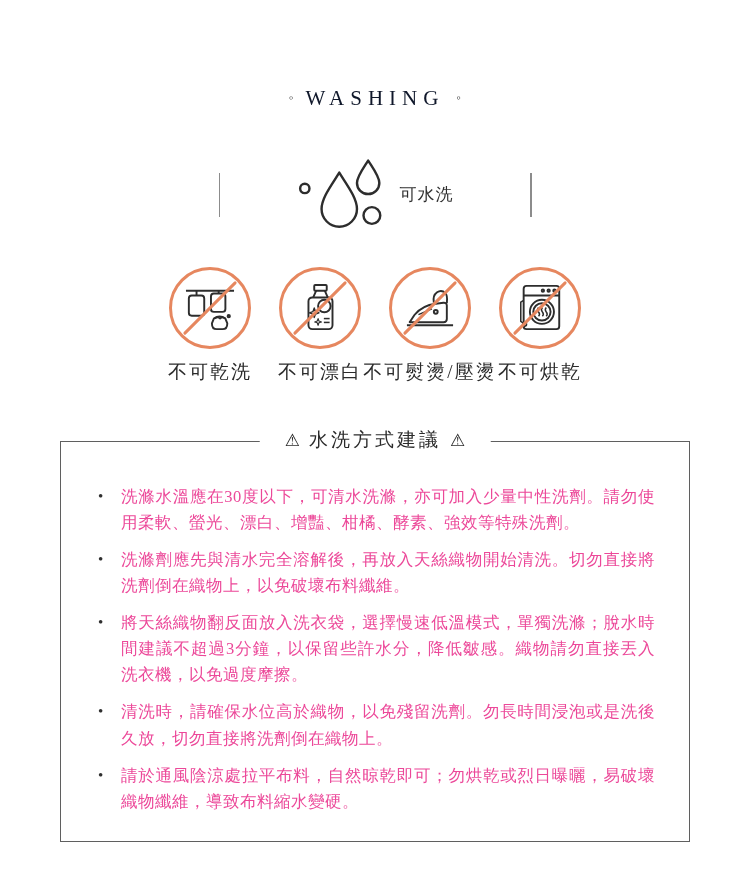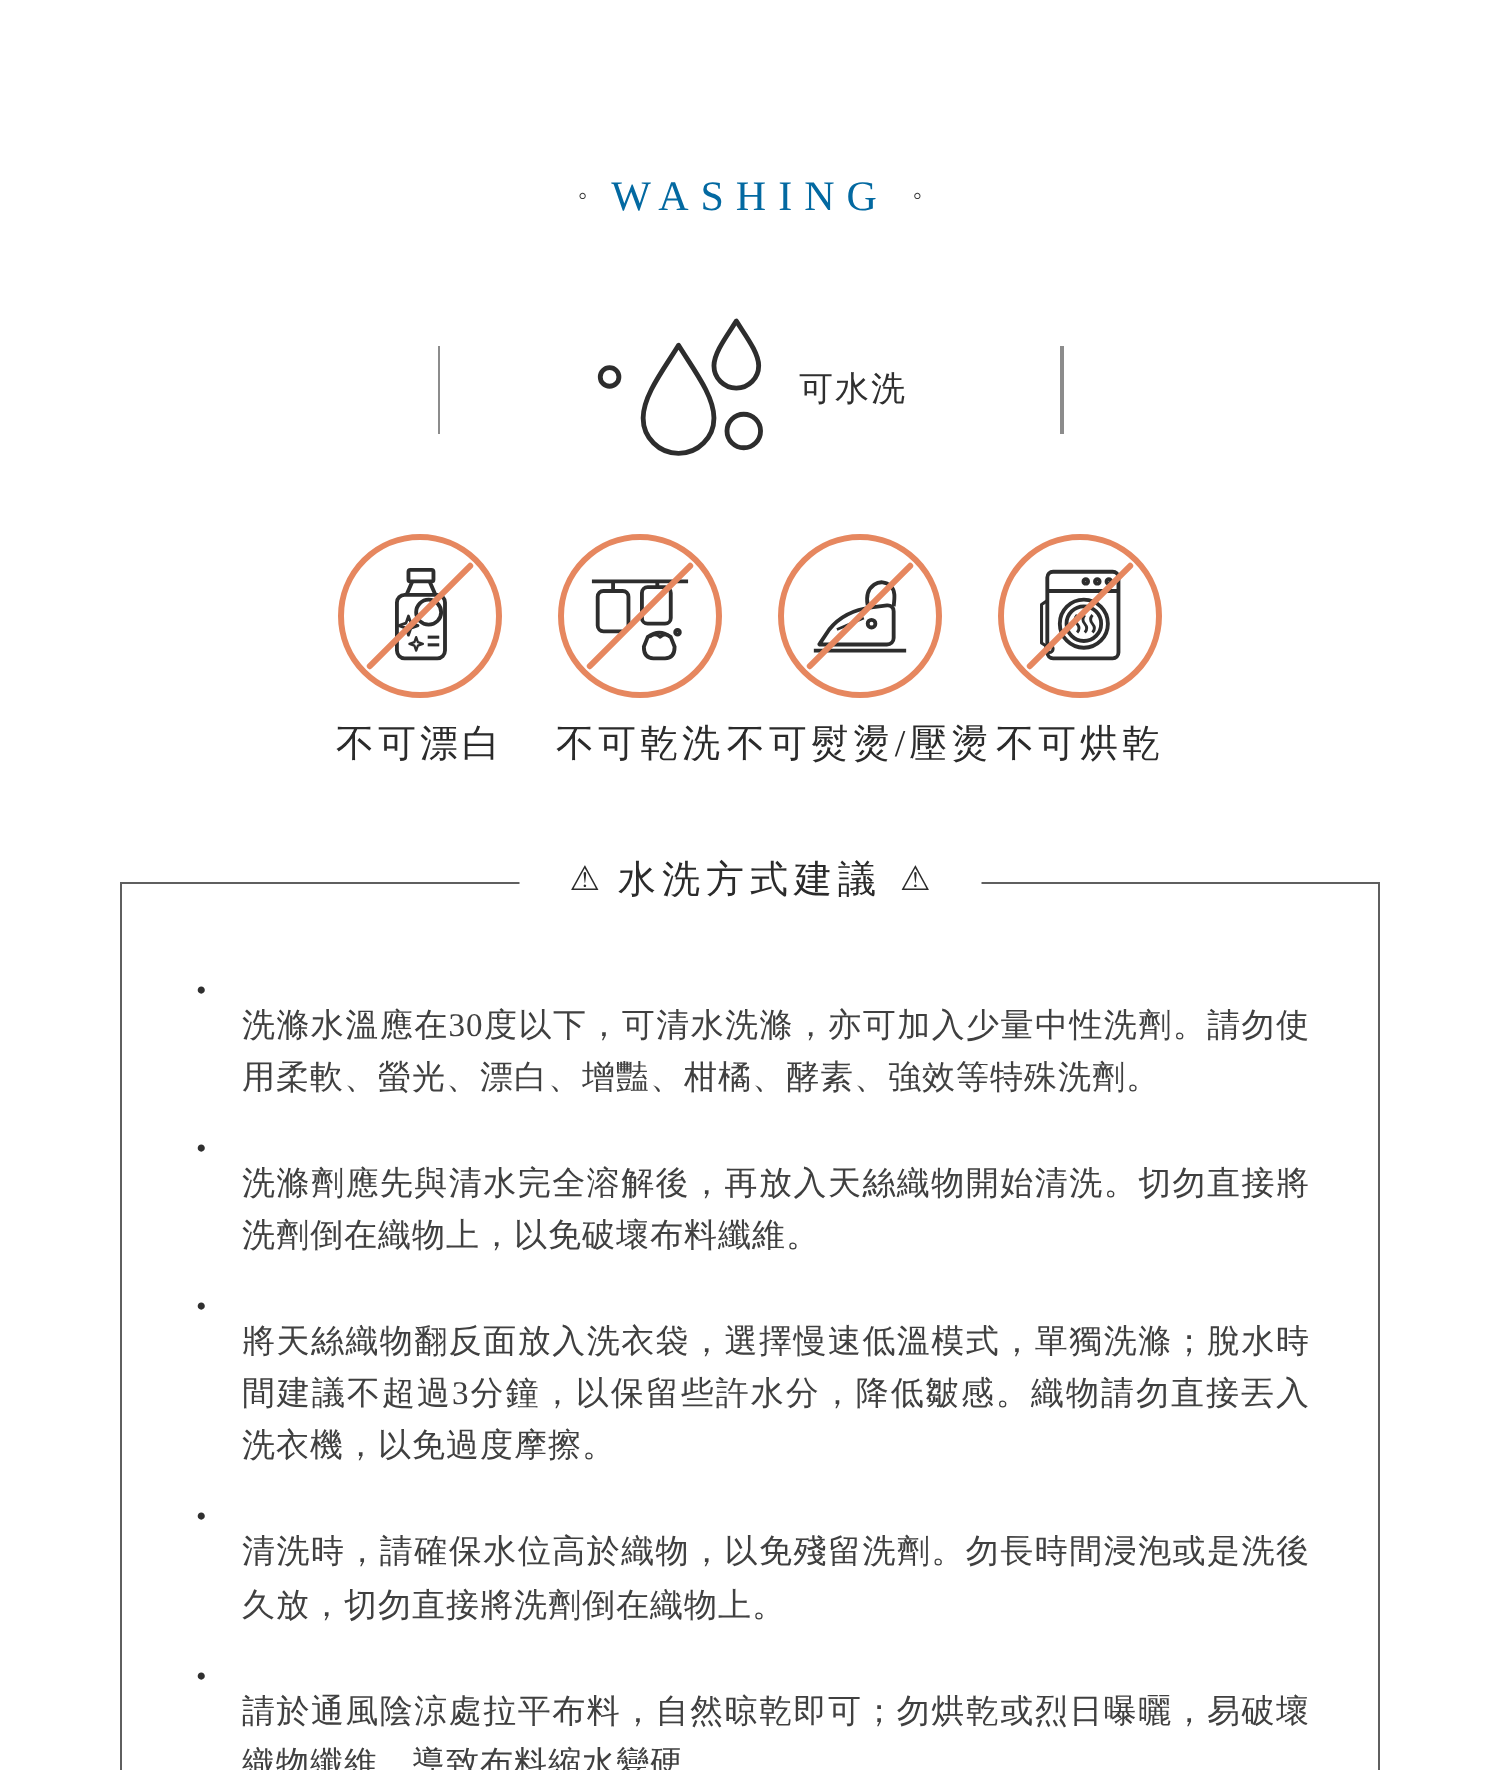--- a/index.html
+++ b/index.html
@@ -26,21 +26,21 @@
     padding-top:86px;
     text-align:center;
     letter-spacing:0;
   }
   .header .ornament{
     font-size:13px;color:#3a3a3a;
     position:relative;top:-3px;
     padding:0 12px;
   }
   .header .title{
-    font-size:21px;color:#0369a1;
+    font-size:21px;color:#0f172a;
     letter-spacing:6px;
     font-weight:400;
   }
 
   
   .care-row{
     margin-top:40px;
     display:flex;
     align-items:center;
     justify-content:center;
@@ -144,22 +144,21 @@
     flex:0 0 auto;
     width:26px;
     font-size:15px;
     padding-top:1px;
     text-align:left;
     padding-left:3px;
   }
   .txt{
     flex:1;
     text-align:justify;
-    color:#404040;
-    margin-top:16px;
+    color:#ec4899;
   }
 </style>
 </head>
 <body>
 
 <div class="page">
 
   <div class="header">
     <span class="ornament">◦</span><span class="title">WASHING</span><span class="ornament">◦</span>
   </div>
@@ -181,53 +180,53 @@
       </div>
     </div>
 
     <div class="v-divider"></div>
 
 
     <div class="v-divider"></div>
   </div>
 
   <div class="prohibit-row">
+
+    <div class="prohibit-item">
+      <div class="prohibit-circle">
+        <svg width="50" height="50" viewBox="0 0 52 52" fill="none" stroke="#2d2d2d" stroke-width="2" stroke-linejoin="round">
+          <line x1="1" y1="8" x2="51" y2="8"></line>
+          <line x1="12" y1="8" x2="12" y2="13"></line>
+          <line x1="35" y1="8" x2="35" y2="11"></line>
+          <rect x="4" y="13" width="16" height="21" rx="3"></rect>
+          <rect x="27" y="11" width="15" height="19" rx="3"></rect>
+          <path d="M28 42 L30 37 Q36 32.5 42 37 L44 42 Q44 48 39 48 H33 Q28 48 28 42 Z"></path>
+          <path d="M31 37 q2.8 -2.6 5.5 0 q2.8 -2.6 5.5 0" stroke-width="1.6"></path>
+          <circle cx="45.5" cy="34.5" r="1.2"></circle>
+        </svg>
+        <div class="slash"></div>
+      </div>
+      <div class="prohibit-label">不可乾洗</div>
+    </div>
 
     <div class="prohibit-item">
       <div class="prohibit-circle">
         <svg width="50" height="50" viewBox="0 0 52 52" fill="none" stroke="#2d2d2d" stroke-width="2" stroke-linejoin="round">
           <rect x="20" y="2" width="13" height="6" rx="1"></rect>
           <path d="M22 8 L19 15 M31 8 L34 15"></path>
           <rect x="14" y="15" width="25" height="33" rx="4"></rect>
           <circle cx="30.5" cy="24" r="6.5"></circle>
           <line x1="30" y1="37" x2="36" y2="37" stroke-width="1.6"></line>
           <line x1="30" y1="41" x2="36" y2="41" stroke-width="1.6"></line>
           <path d="M20 26 L21.3 29.7 L25 31 L21.3 32.3 L20 36 L18.7 32.3 L15 31 L18.7 29.7 Z" stroke-width="1.4"></path>
           <path d="M24 37 L24.9 39.6 L27.5 40.5 L24.9 41.4 L24 44 L23.1 41.4 L20.5 40.5 L23.1 39.6 Z" stroke-width="1.2"></path>
         </svg>
         <div class="slash"></div>
       </div>
       <div class="prohibit-label">不可漂白</div>
-    </div>
-
-    <div class="prohibit-item">
-      <div class="prohibit-circle">
-        <svg width="50" height="50" viewBox="0 0 52 52" fill="none" stroke="#2d2d2d" stroke-width="2" stroke-linejoin="round">
-          <line x1="1" y1="8" x2="51" y2="8"></line>
-          <line x1="12" y1="8" x2="12" y2="13"></line>
-          <line x1="35" y1="8" x2="35" y2="11"></line>
-          <rect x="4" y="13" width="16" height="21" rx="3"></rect>
-          <rect x="27" y="11" width="15" height="19" rx="3"></rect>
-          <path d="M28 42 L30 37 Q36 32.5 42 37 L44 42 Q44 48 39 48 H33 Q28 48 28 42 Z"></path>
-          <path d="M31 37 q2.8 -2.6 5.5 0 q2.8 -2.6 5.5 0" stroke-width="1.6"></path>
-          <circle cx="45.5" cy="34.5" r="1.2"></circle>
-        </svg>
-        <div class="slash"></div>
-      </div>
-      <div class="prohibit-label">不可乾洗</div>
     </div>
 
     <div class="prohibit-item">
       <div class="prohibit-circle">
         <svg width="50" height="50" viewBox="0 0 52 52" fill="none" stroke="#2d2d2d" stroke-width="2" stroke-linejoin="round">
           <line x1="2" y1="44" x2="50" y2="44"></line>
           <path d="M5 40.5 L10 33 C16 25.5 24 22.5 32 21.5 L40 20.5 C42 20.3 43.5 21.5 43.5 23.5 L43.5 37.5 C43.5 39.4 42 40.8 40 40.8 L6 40.8 C5 40.8 4.6 40.9 5 40.5 Z"></path>
           <path d="M30 20.5 C28 10 37 5.5 42 10.5 C44.5 13 44 16.5 43.5 21"></path>
           <circle cx="32" cy="30" r="2"></circle>
           <line x1="14" y1="33" x2="28" y2="27" stroke-width="1.4"></line>

